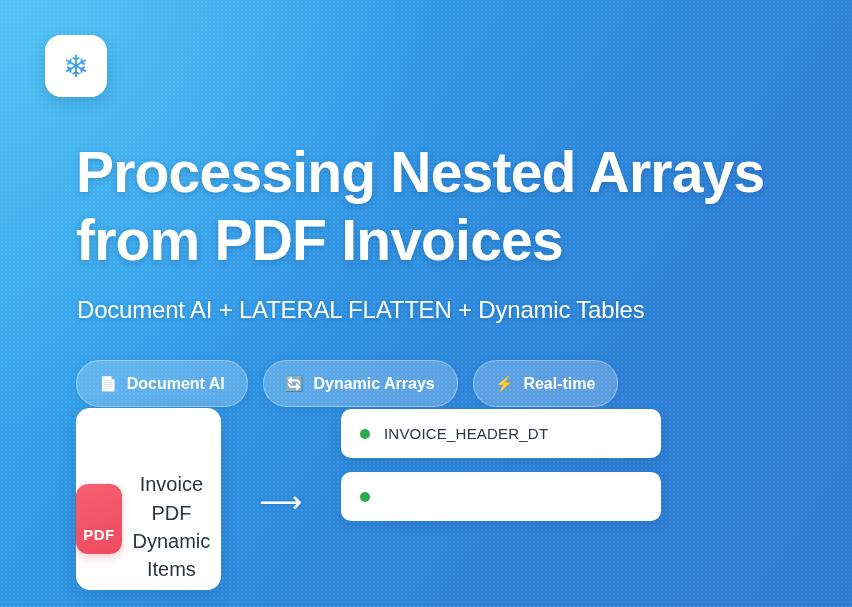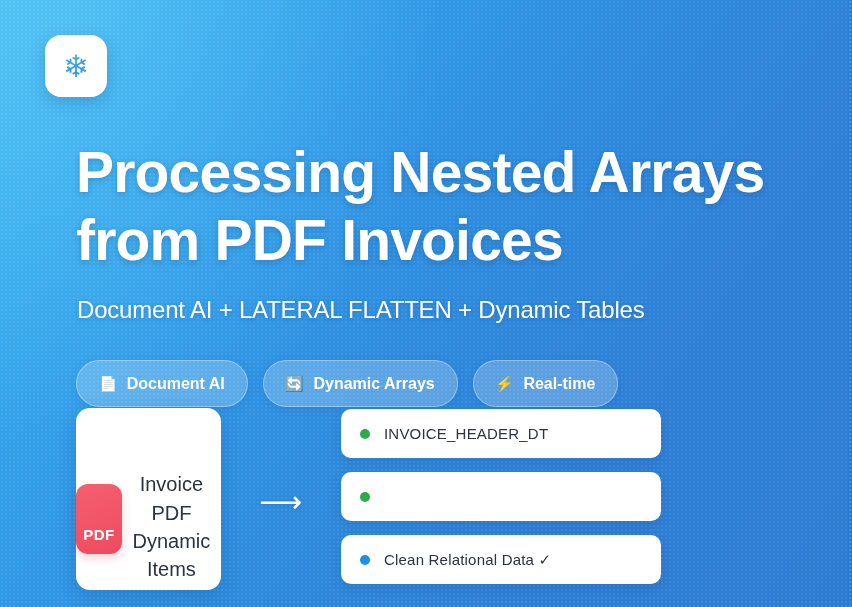--- a/index.html
+++ b/index.html
@@ -246,18 +246,14 @@
   <div class="flow-arrow">⟶</div>
 
   <div class="rows">
     <div class="row">
       <span class="dot" style="background:#2eaa4e"></span>
       <span class="row-label">INVOICE_HEADER_DT</span>
     </div>
     <div class="row">
       <span class="dot" style="background:#2eaa4e"></span>
     </div>
-    <div class="row">
-      <span class="dot" style="background:#1e8fe8"></span>
-      <span class="row-label">Clean Relational Data ✓</span>
-    </div>
   </div>
 </div>
 
 </body></html>

